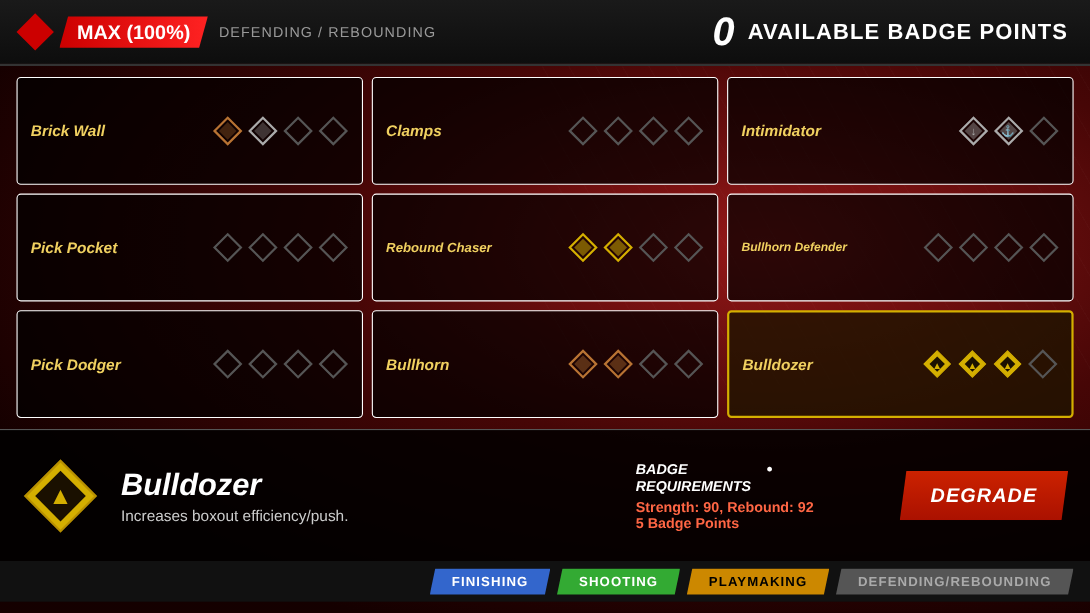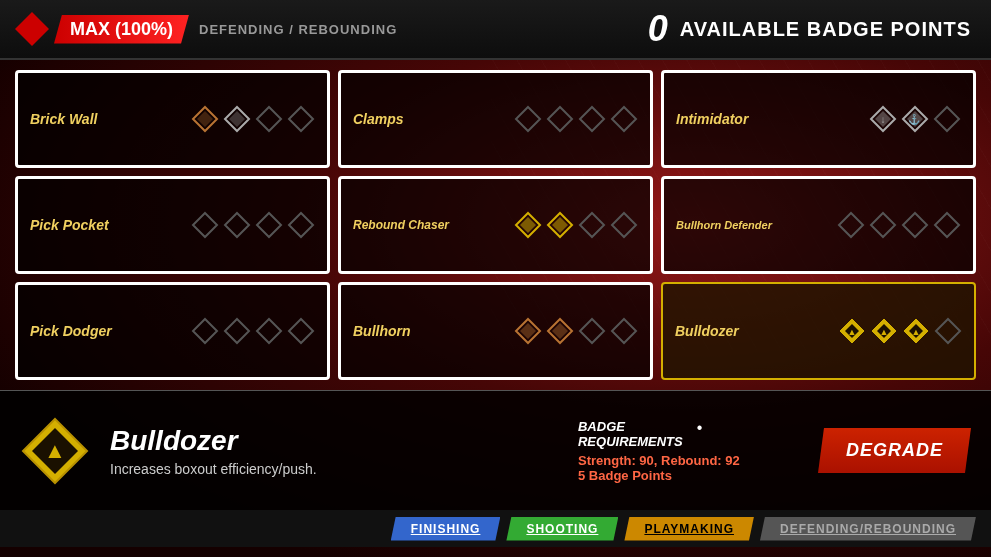--- a/index.html
+++ b/index.html
@@ -68,21 +68,21 @@
       color: white;
       font-size: 18px;
       font-weight: 900;
       padding: 4px 16px;
       clip-path: polygon(8px 0%, 100% 0%, calc(100% - 8px) 100%, 0% 100%);
     }
 
     .category-label {
       color: #999;
       font-size: 13px;
-      font-weight: 700;
+      font-weight: 400;
       letter-spacing: 1px;
     }
 
     .badge-points-section {
       margin-left: auto;
       display: flex;
       align-items: center;
       gap: 12px;
     }
 
@@ -111,21 +111,21 @@
     .badge-grid {
       display: grid;
       grid-template-columns: 1fr 1fr 1fr;
       grid-template-rows: 1fr 1fr 1fr;
       gap: 8px;
       height: 100%;
     }
 
     .badge-card {
       background: rgba(0,0,0,0.7);
-      border: 3px solid #ffffff;
+      border: 1px solid #ffffff;
       border-radius: 4px;
       padding: 8px 12px;
       display: flex;
       align-items: center;
       gap: 8px;
       position: relative;
     }
 
     .badge-card.selected {
       border: 2px solid #d4af00;
@@ -256,21 +256,20 @@
     }
 
     .tab-btn {
       padding: 5px 20px;
       font-size: 12px;
       font-weight: 900;
       letter-spacing: 1px;
       border: none;
       cursor: pointer;
       clip-path: polygon(5px 0%, 100% 0%, calc(100% - 5px) 100%, 0% 100%);
-      text-decoration: underline;
     }
 
     .tab-btn.finishing { background: #3366cc; color: white; }
     .tab-btn.shooting { background: #33aa33; color: white; }
     .tab-btn.playmaking { background: #cc8800; color: #000000; }
     .tab-btn.defending { background: #555; color: #aaa; }
   </style>
 </head>
 <body>
 

